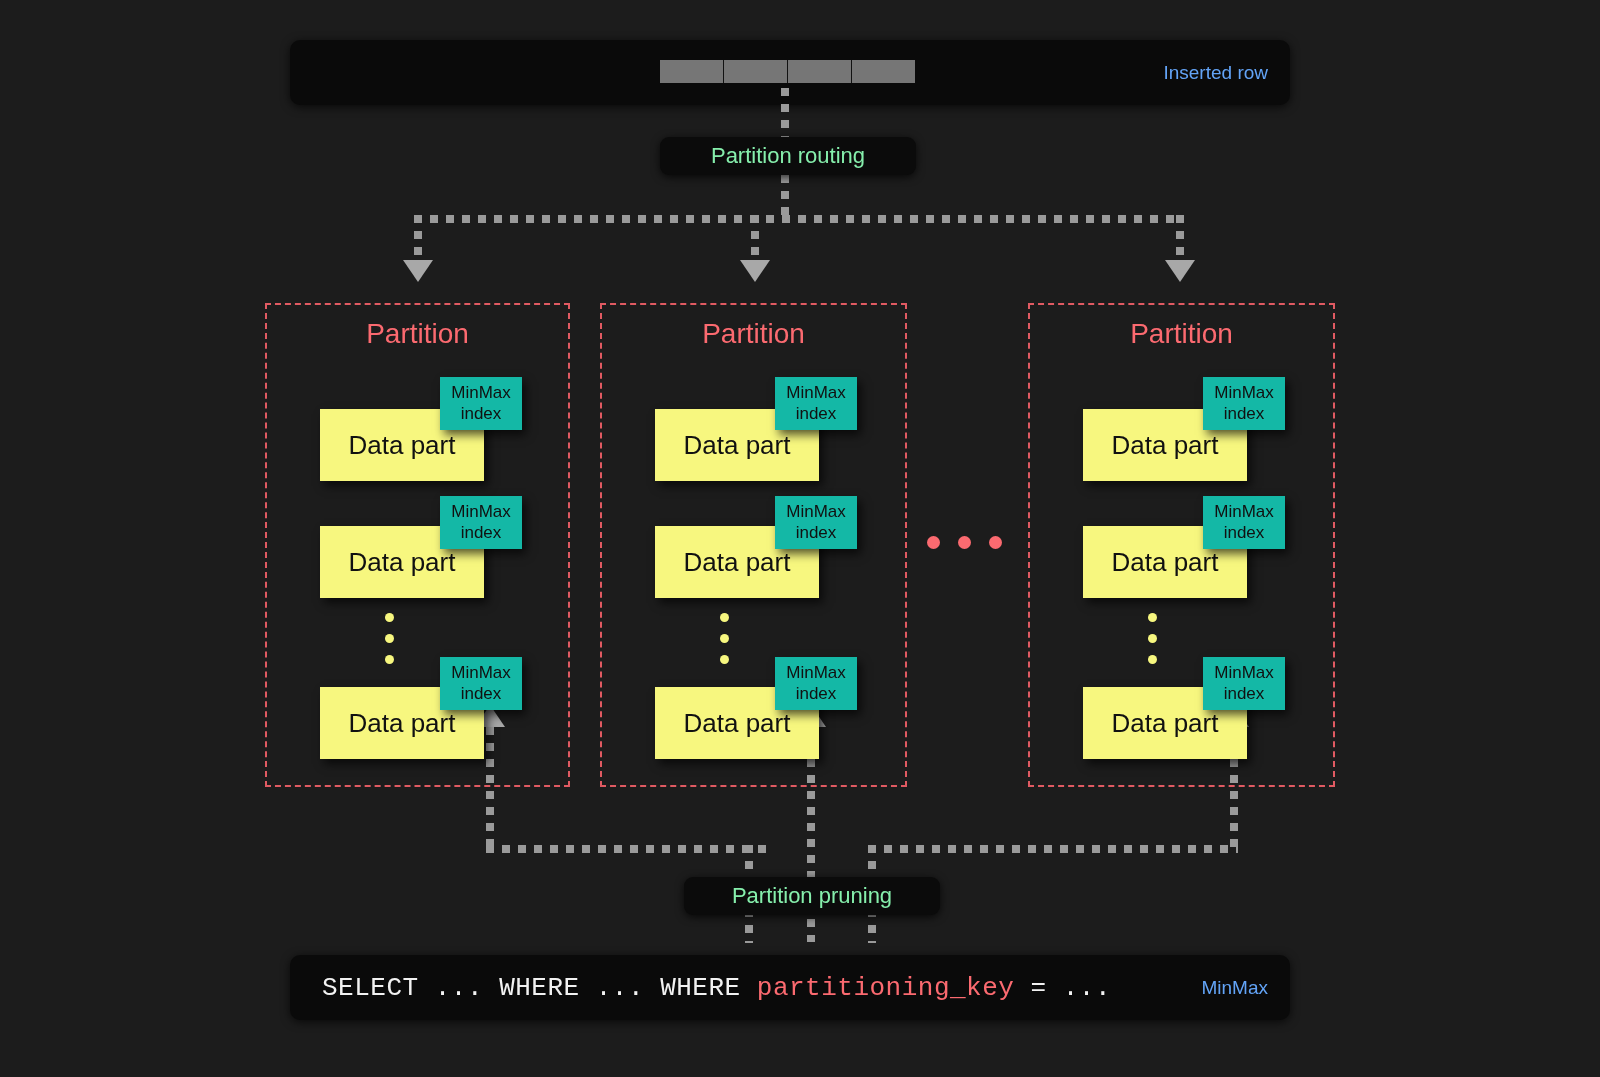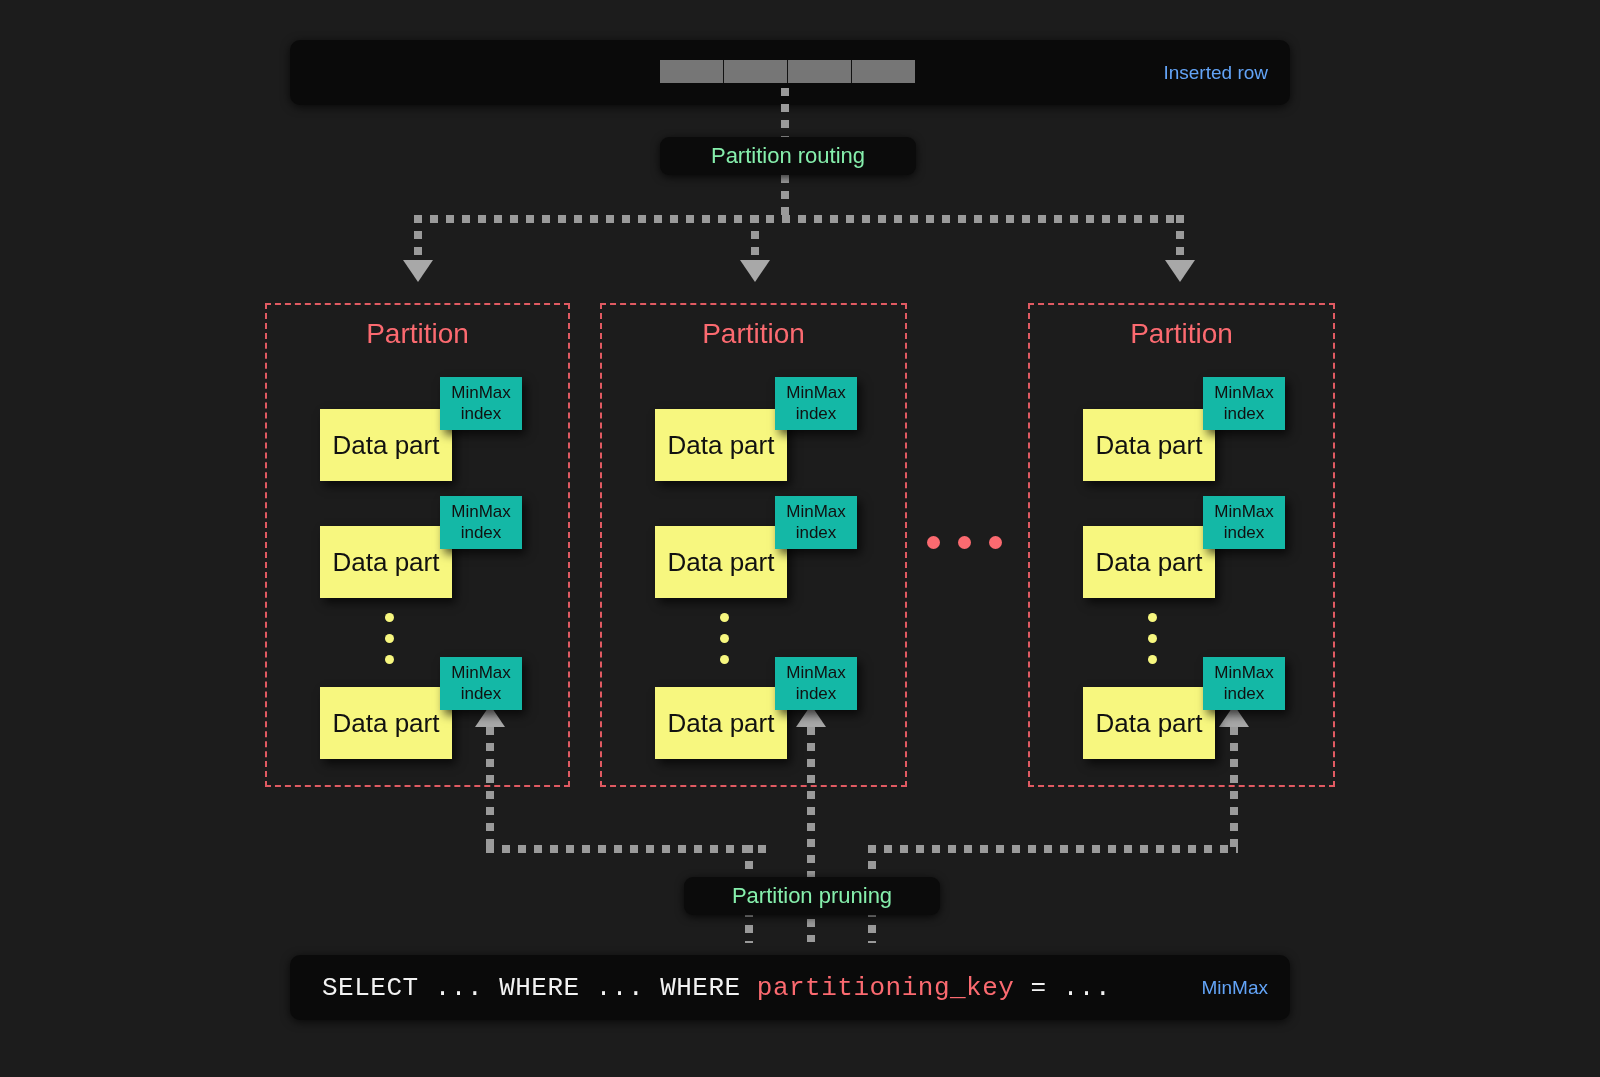--- a/index.html
+++ b/index.html
@@ -116,21 +116,21 @@
   .partition-title {
     position: absolute;
     top: 13px;
     width: 100%;
     text-align: center;
     font-size: 28px;
     color: #fb6a70;
   }
   .data-part {
     position: absolute;
-    width: 132px;
+    width: 164px;
     height: 72px;
     background: #f7f77f;
     color: #111;
     font-size: 26px;
     display: flex;
     align-items: center;
     justify-content: center;
     box-shadow: 4px 5px 9px rgba(0,0,0,.65);
     z-index: 4;
   }

